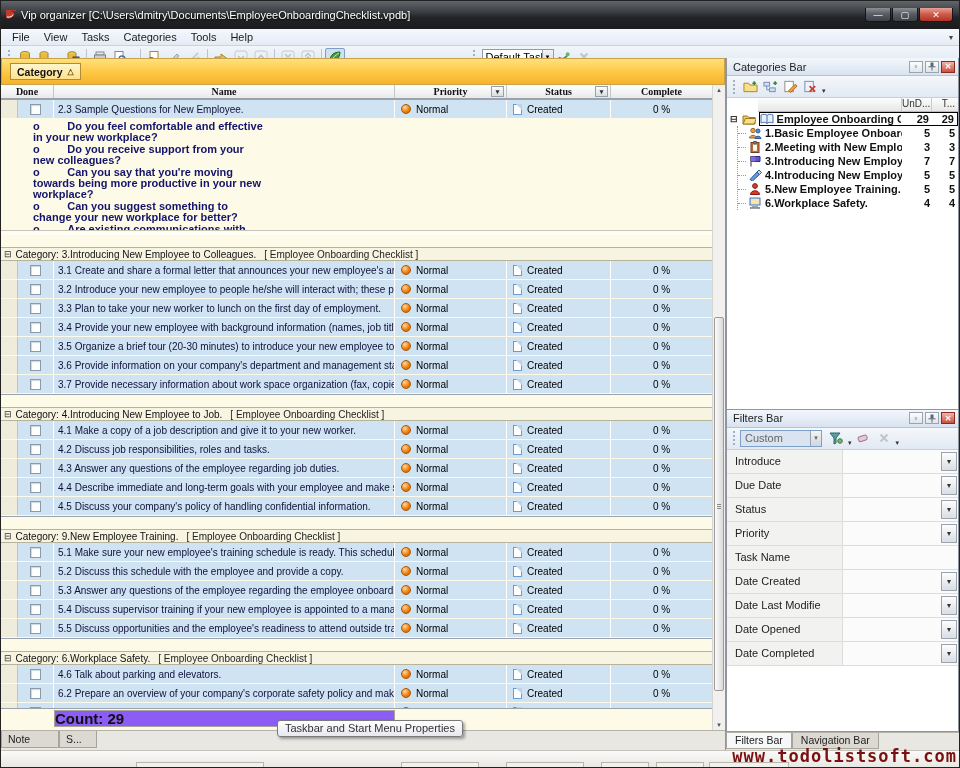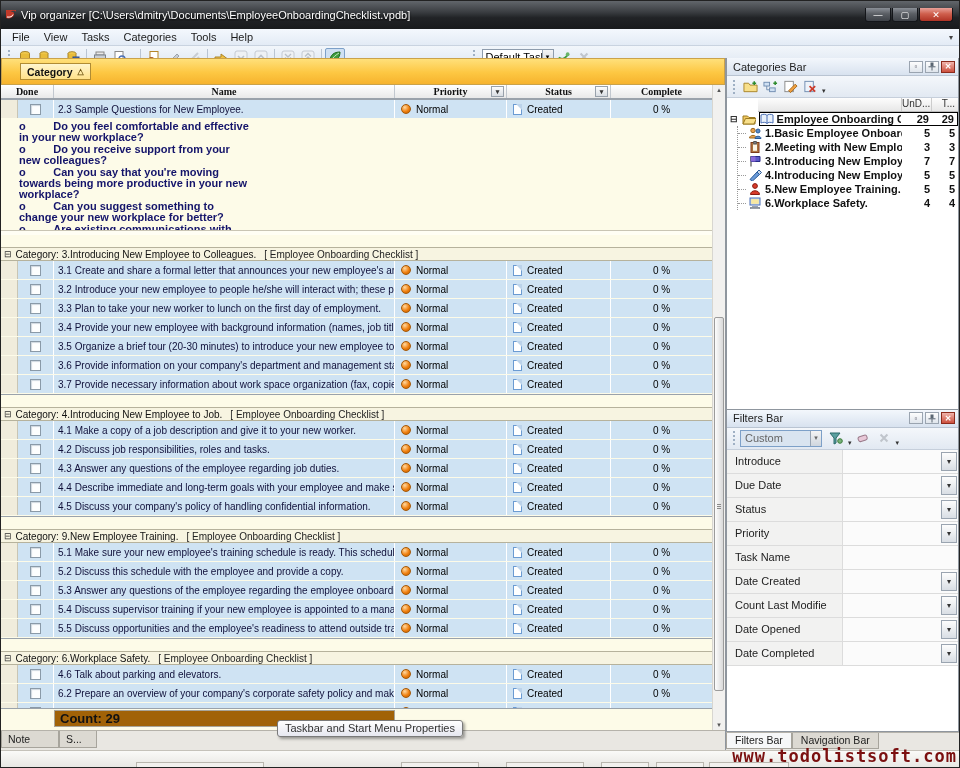--- a/index.html
+++ b/index.html
@@ -38,21 +38,21 @@
                border-left:1px solid #98a4b2; font-size:7px; display:flex; align-items:center; justify-content:center; }
   .combo-label { white-space:nowrap; overflow:hidden; width:58px; }
 
   
   .content { position:absolute; top:57px; left:0; right:0; bottom:17px; display:flex; }
   .left-area { width:727px; background:#fdfbe8; display:flex; flex-direction:column; border-right:1px solid #8f969e; }
 
   .groupby { height:27px; background:linear-gradient(#ffe07a,#fdc742 55%,#f6b32e); border:1px solid #caa24a;
              display:flex; align-items:center; padding-left:8px; }
   .groupby-chip { height:17px; background:linear-gradient(#fff6cf,#ffe18a); border:1px solid #b08c34;
-                  font-size:10.5px; font-weight:bold; display:flex; align-items:center; padding:0 6px; color:#111;margin-left:10px; }
+                  font-size:10.5px; font-weight:bold; display:flex; align-items:center; padding:0 6px; color:#111; }
   .sort-tri { font-size:8px; margin-left:5px; color:#6b5210; }
 
   .grid-wrap { position:relative; flex:1; display:flex; flex-direction:column; overflow:hidden; }
   .grid-header { height:14px; display:flex; background:linear-gradient(#ffffff,#e9e9e9); border-bottom:1px solid #9aa2ab;
                  font-size:10px; font-weight:bold; color:#111; }
   .gh-cell { border-right:1px solid #c2c8cf; display:flex; align-items:center; justify-content:center; position:relative;font-family:Liberation Serif, serif; }
   .gh-done { width:53px; } .gh-name { width:341px; } .gh-prio { width:112px; } .gh-status { width:104px; } .gh-comp { width:102px; }
   .gh-filter { position:absolute; right:2px; top:1px; width:13px; height:11px; background:linear-gradient(#fdfdfd,#d8dde3);
                border:1px solid #98a1ab; font-size:7px; display:flex; align-items:center; justify-content:center; color:#333; }
 
@@ -72,27 +72,27 @@
   .page-ico::after { content:""; position:absolute; right:-1px; top:-1px; border:3px solid; border-color:#bcd3ea #bcd3ea transparent transparent; }
 
   .cat-row { height:14px; display:flex; align-items:center; background:#f7f4e1; border-top:1px solid #b6b29c;
              border-bottom:1px solid #b6b29c; font-size:10px; color:#111; }
   .minus-box { font-size:9px; margin:0 4px 0 3px; color:#333; }
   .cat-suffix { margin-left:8px; color:#222; }
   .section { border-bottom:1px solid #9aa2ab; }
   .sec-gap { height:12px; background:#fdfbe8; }
 
   .lead-row { border-top:1px solid #9aa2ab; }
-  .note-block { height:112px; background:#fdfbe8; border-bottom:1px solid #c9c5b4; padding:2px 0 0 18px; overflow:hidden; }
+  .note-block { height:112px; background:#fdfbe8; border-bottom:1px solid #c9c5b4; padding:2px 0 0 32px; overflow:hidden; }
   .note-line { width:232px; font-size:11px; font-weight:bold; color:#14146a; line-height:11px; margin-bottom:1px; }
   .post-note-gap { height:16px; background:#fdfbe8; border-top:4px solid #fffef4; }
 
   .count-row { height:19px; background:#fdfbe8; display:flex; align-items:center; border-top:1px solid #9aa2ab; }
-  .count-box { margin-left:53px; width:341px; height:17px; background:#a16207; border:1px solid #a8a498;
-               display:flex; align-items:center; padding-left:5px; font-size:13px; font-weight:bold; color:#111; }
+  .count-box { margin-left:53px; width:341px; height:17px; background:#8b5cf6; border:1px solid #a8a498;
+               display:flex; align-items:center; font-size:15px; font-weight:bold; color:#111; }
 
   .vscroll { position:absolute; top:0; right:0; width:13px; bottom:0; background:#f2f1ef; border-left:1px solid #d8d6d0; }
   .vthumb { position:absolute; left:1px; right:1px; top:36%; height:58%; background:linear-gradient(90deg,#fdfdfd,#d9d9d9);
             border:1px solid #9b9b9b; border-radius:2px; }
   .vgrip { position:absolute; left:2px; right:2px; top:50%; height:5px;
            background:repeating-linear-gradient(#8a8a8a 0 1px, transparent 1px 2px); }
   .varrow { position:absolute; left:1px; right:1px; height:10px; font-size:7px; color:#555; text-align:center; line-height:10px; }
 
   .note-tabs { height:20px; background:#e9e7e2; display:flex; align-items:flex-start; border-top:1px solid #b5b2aa; padding-top:0; }
   .ntab { height:17px; padding:2px 14px 0 6px; font-size:10.5px; background:#dcd9d2; border:1px solid #a7a49c; border-top:none; color:#222; }
@@ -809,21 +809,21 @@
      <div class="f-label">Task Name</div>
      <div class="f-value"></div>
    </div>
             <div class="f-row">
      <div class="f-label">Date Created</div>
      <div class="f-value">
                 <span class="f-dd">▾</span>
               </div>
    </div>
             <div class="f-row">
-     <div class="f-label">Count Last Modifie</div>
+     <div class="f-label">Date Last Modifie</div>
      <div class="f-value">
                 <span class="f-dd">▾</span>
               </div>
    </div>
             <div class="f-row">
      <div class="f-label">Date Opened</div>
      <div class="f-value">
                 <span class="f-dd">▾</span>
               </div>
    </div>

